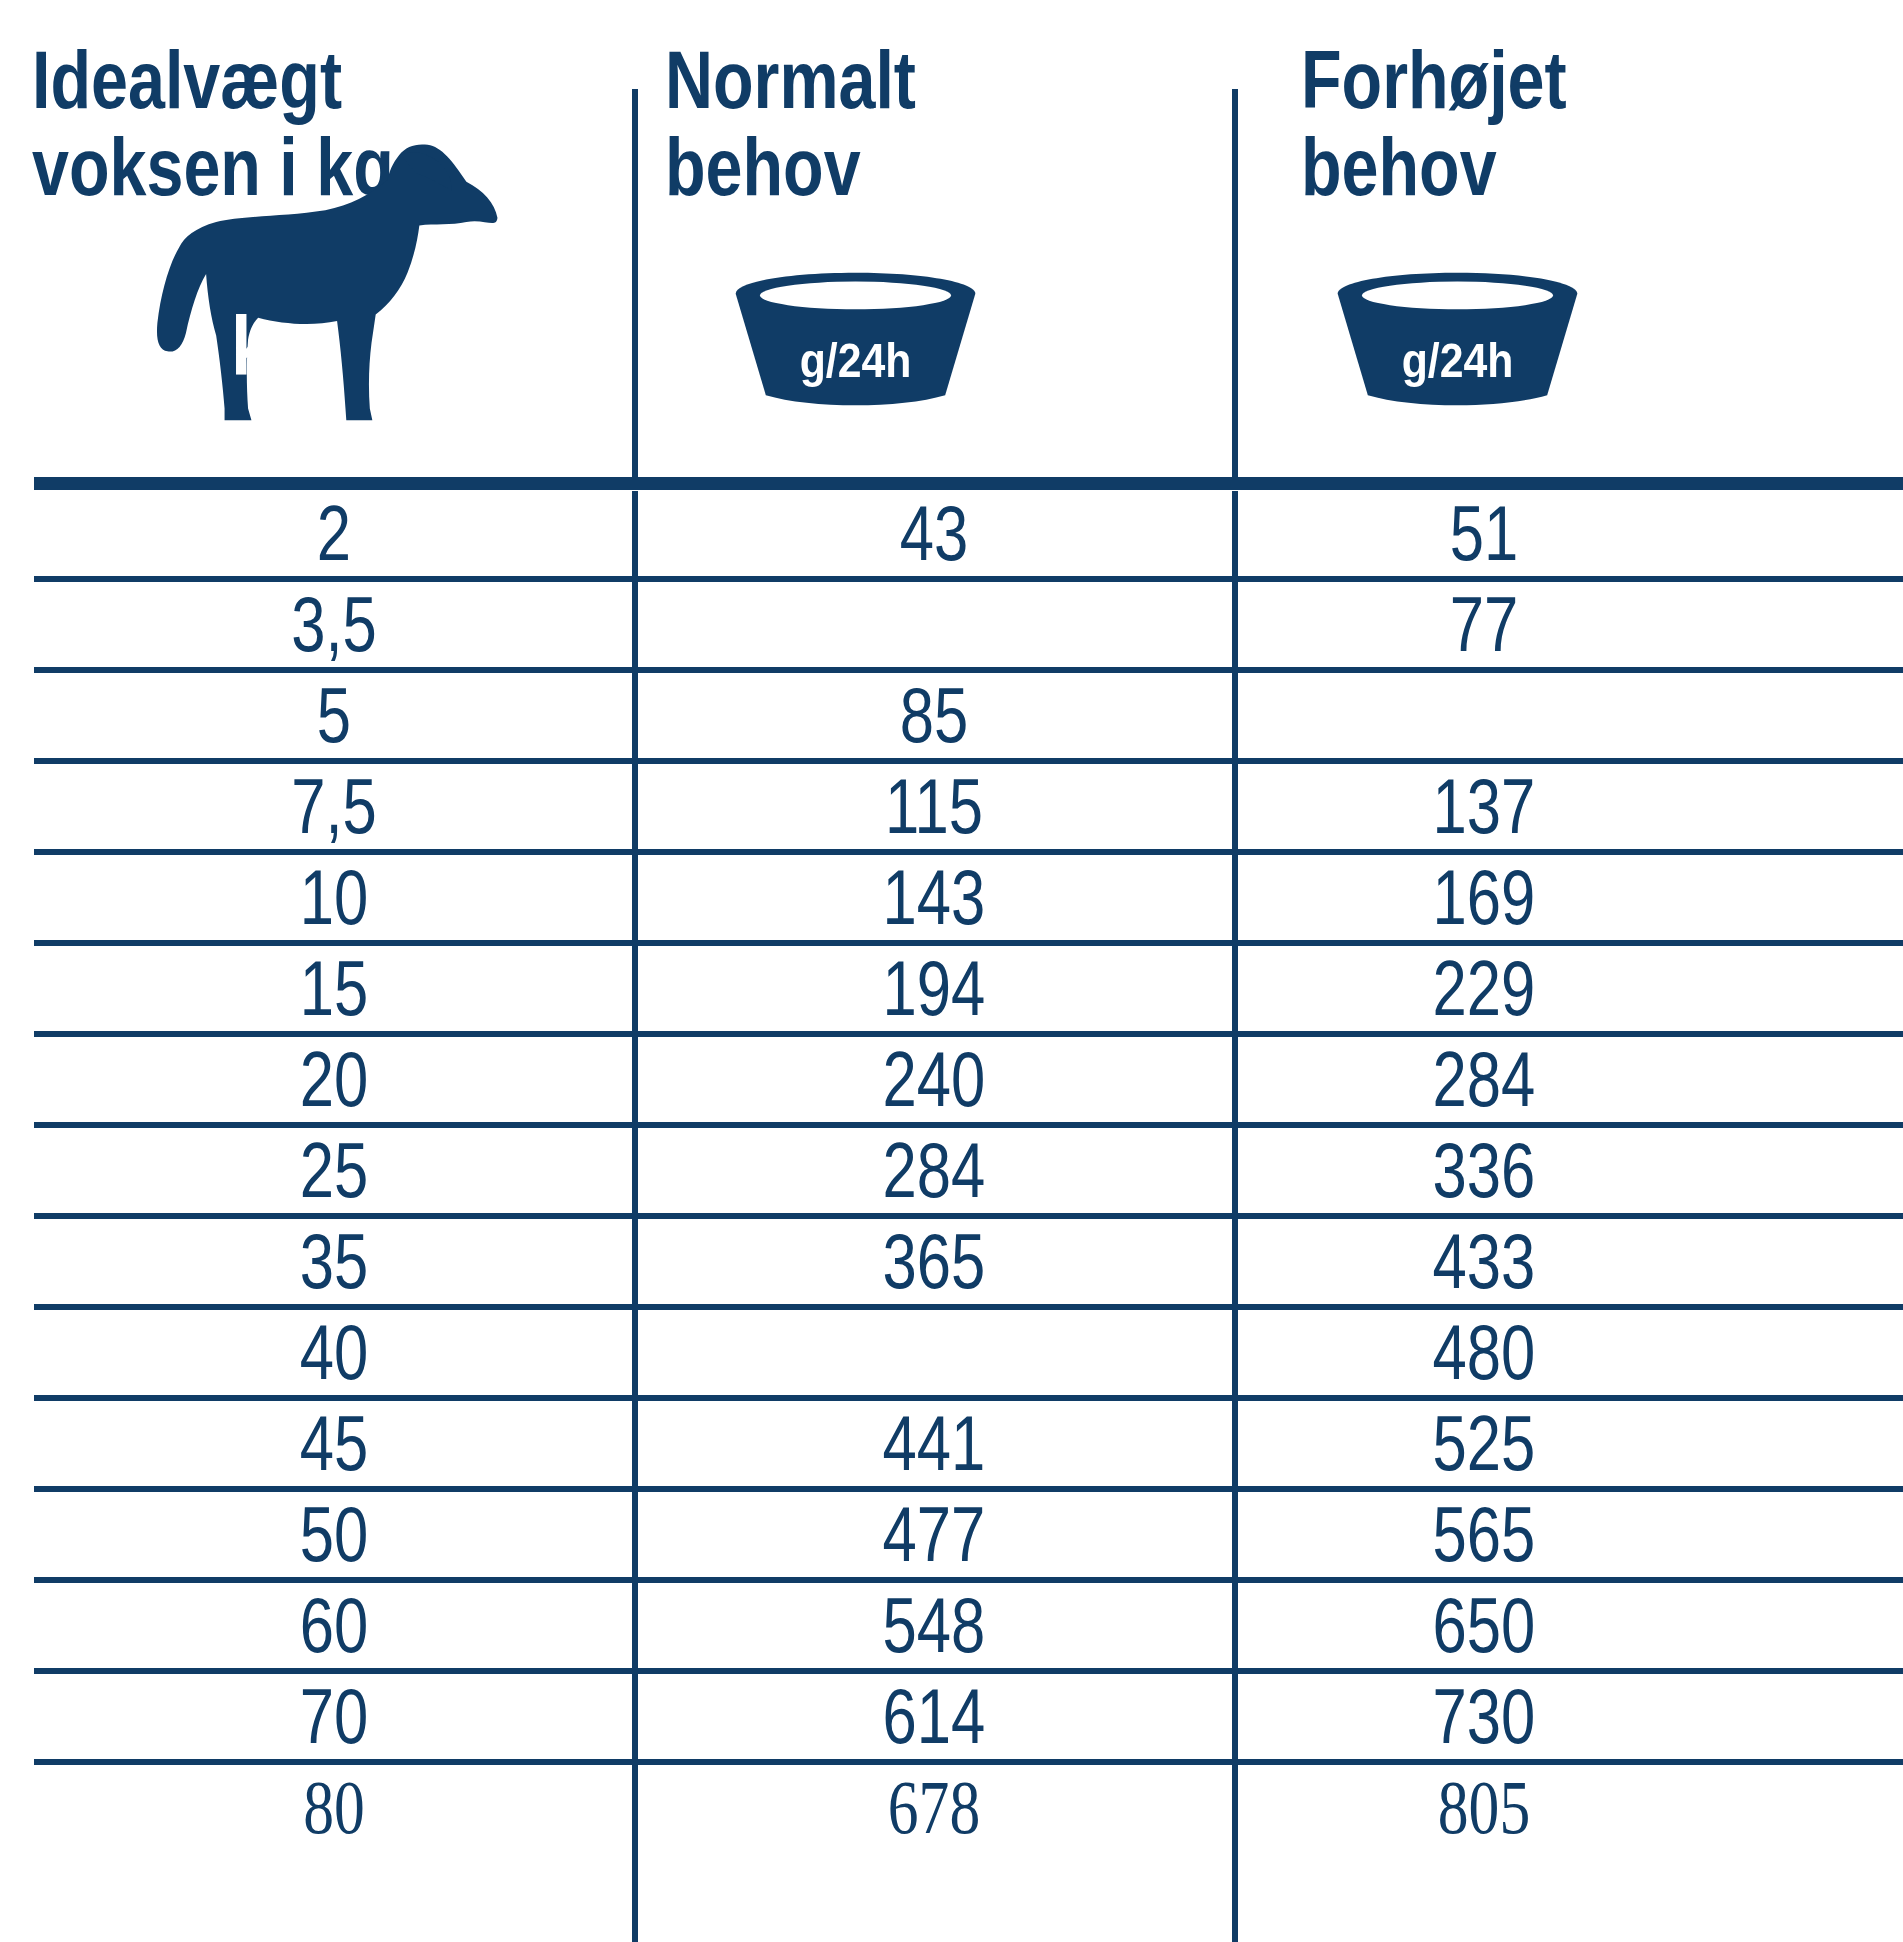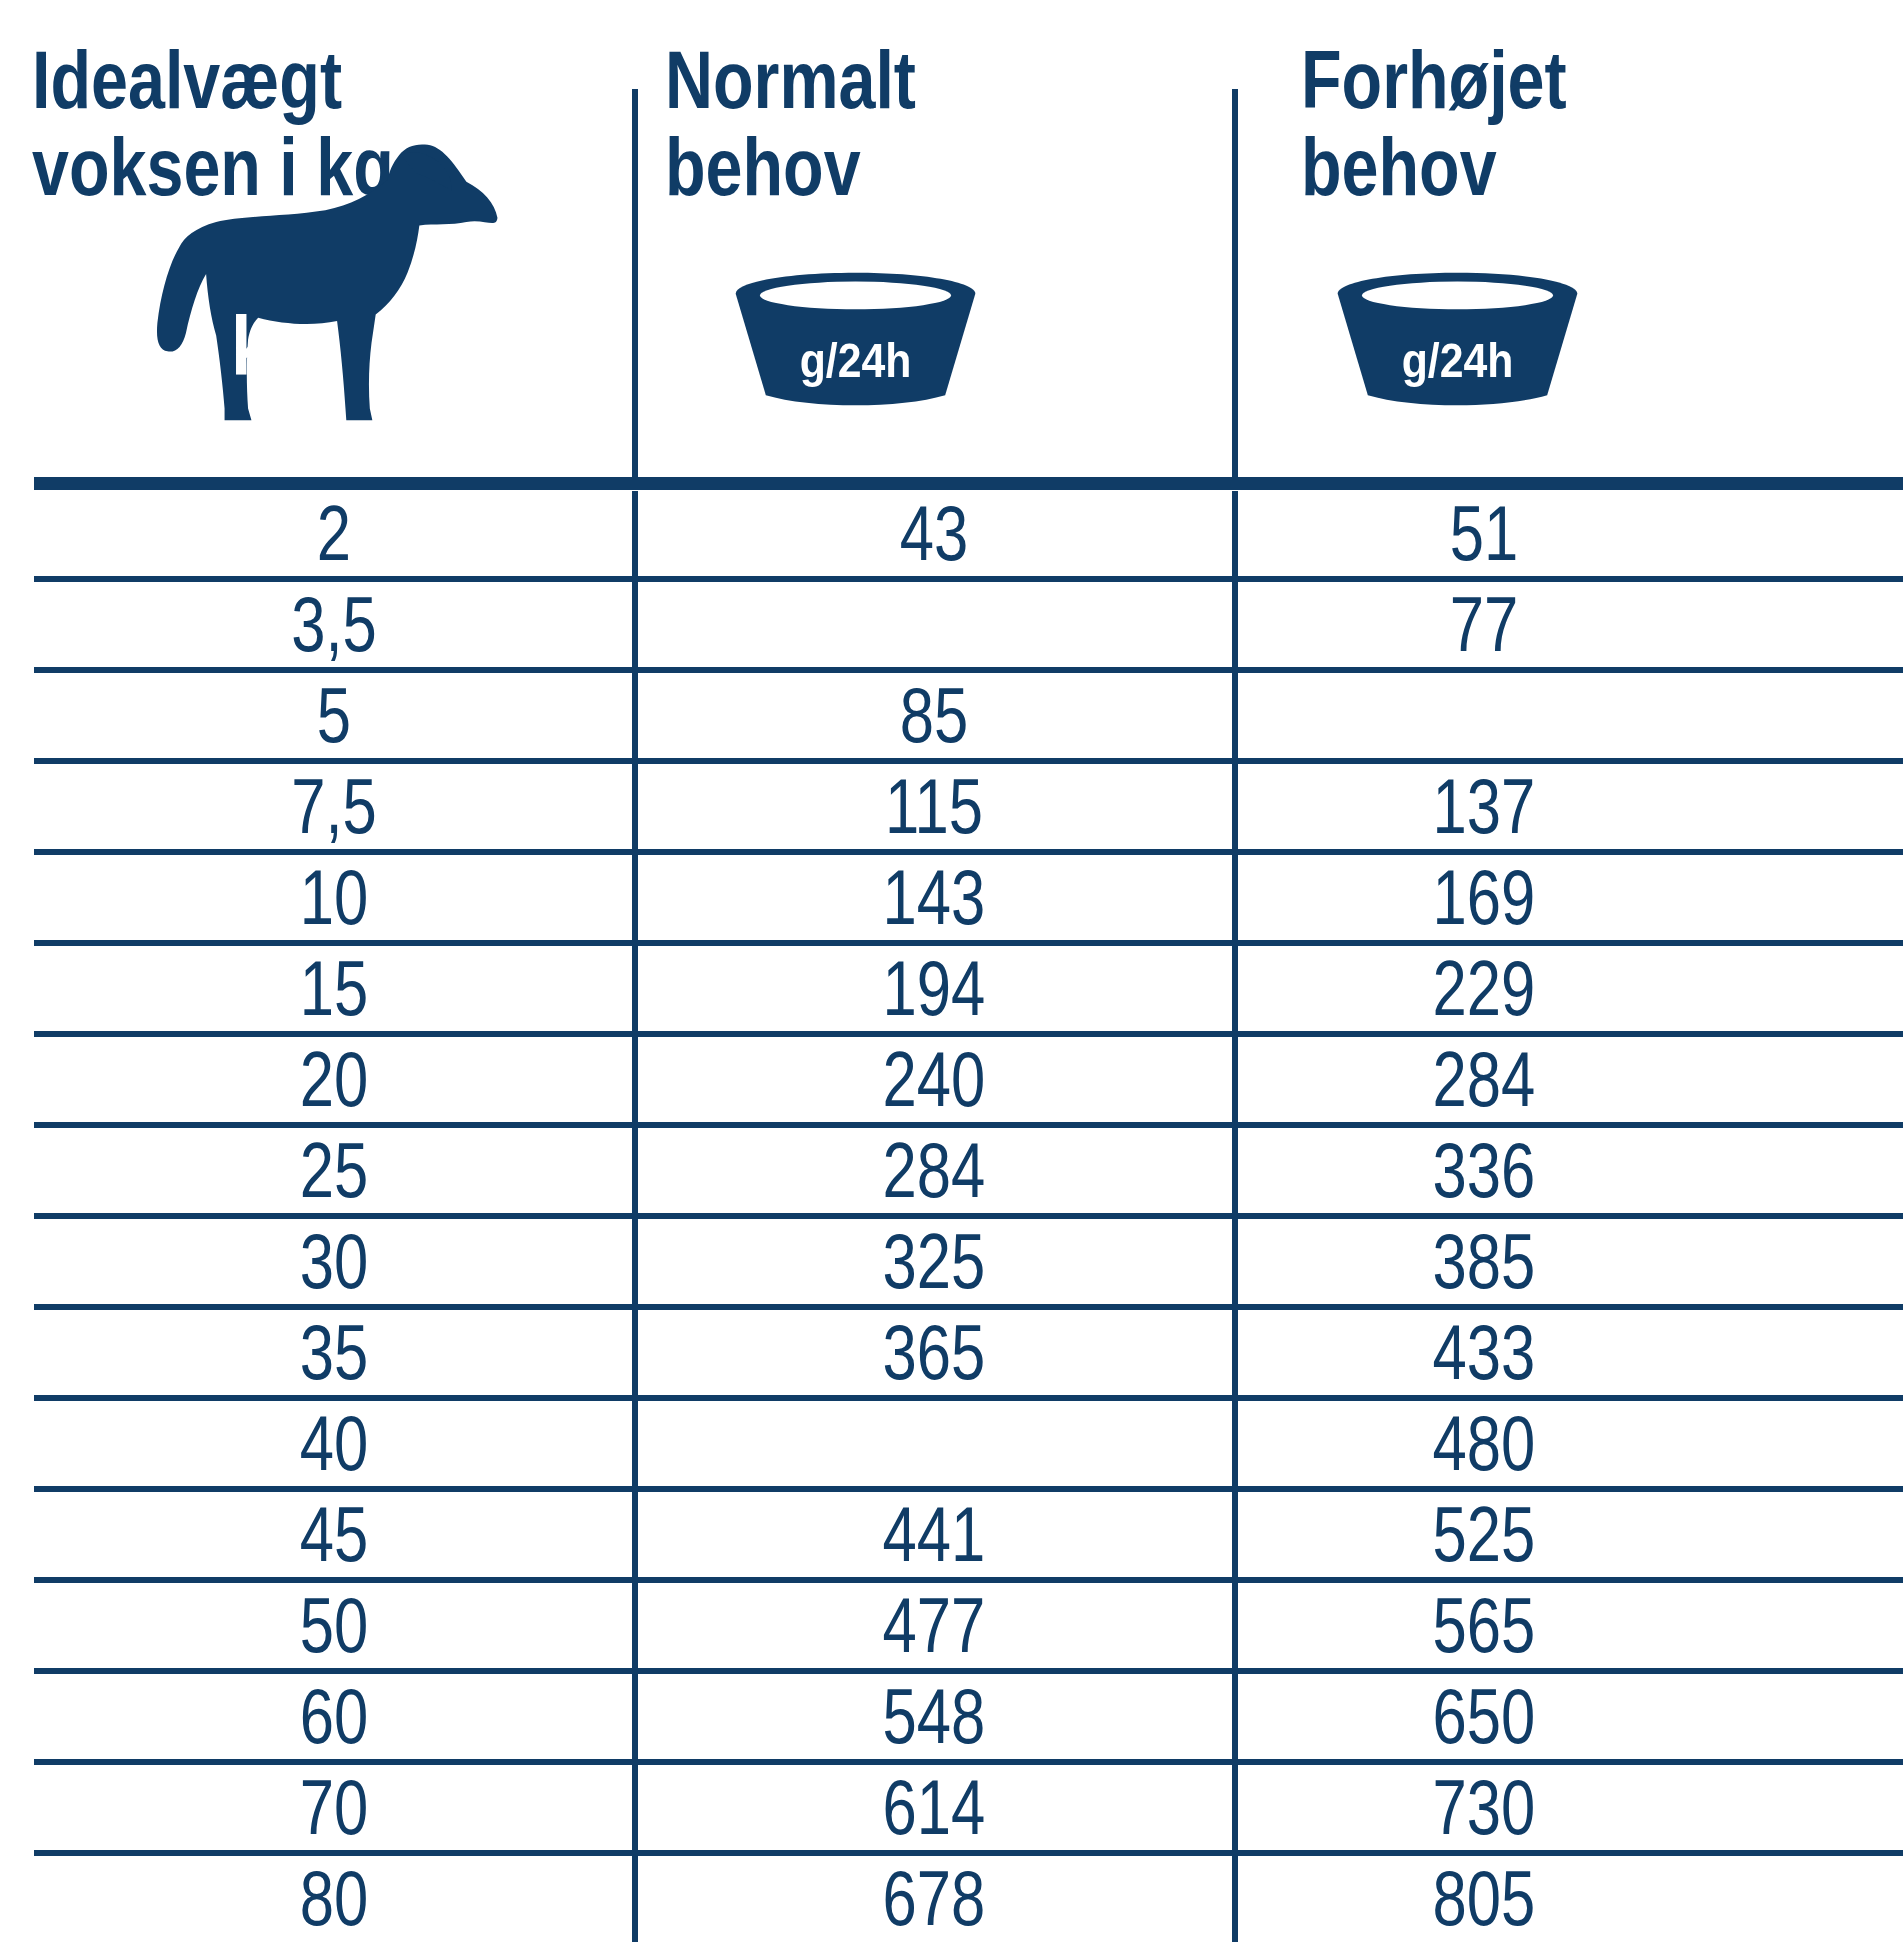--- a/index.html
+++ b/index.html
@@ -27,21 +27,21 @@
   .vdiv-h1{left:632px;top:65px;height:388px;}
   .vdiv-h2{left:1232px;top:65px;height:388px;}
   .vdiv-b1{left:632px;top:467px;height:1455px;}
   .vdiv-b2{left:1232px;top:467px;height:1455px;}
   
   .tbody{position:absolute;left:34px;top:467px;width:1869px;}
   .row{
     position:relative;height:91px;box-sizing:border-box;
     border-bottom:6.7px solid #103c66;
   }
-  .row:last-child{border-bottom:none;}
+  .row:last-child{border-bottom:none;font-family:Liberation Serif, serif;}
   .cell{
     position:absolute;top:0;height:84px;line-height:84px;text-align:center;
     font-size:77px;font-weight:400;color:#103c66;
   }
   .cell > span{display:block;transform:scaleX(0.8);transform-origin:center;}
   .c1{left:0;width:600px;}
   .c2{left:600px;width:600px;}
   .c3{left:1128px;width:644px;}
 </style>
 </head>
@@ -198,31 +198,20 @@
         </div>
     <div class="cell c2">
           <span>284</span>
         </div>
     <div class="cell c3">
           <span>336</span>
         </div>
   </div>
       <div class="row">
     <div class="cell c1">
-          <span>30</span>
-        </div>
-    <div class="cell c2">
-          <span>325</span>
-        </div>
-    <div class="cell c3">
-          <span>385</span>
-        </div>
-  </div>
-      <div class="row">
-    <div class="cell c1">
           <span>35</span>
         </div>
     <div class="cell c2">
           <span>365</span>
         </div>
     <div class="cell c3">
           <span>433</span>
         </div>
   </div>
       <div class="row">

